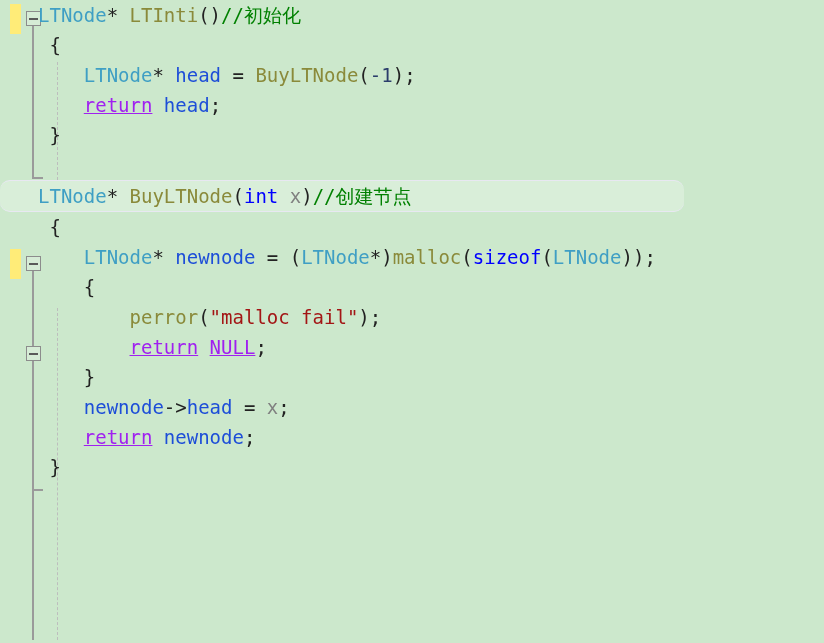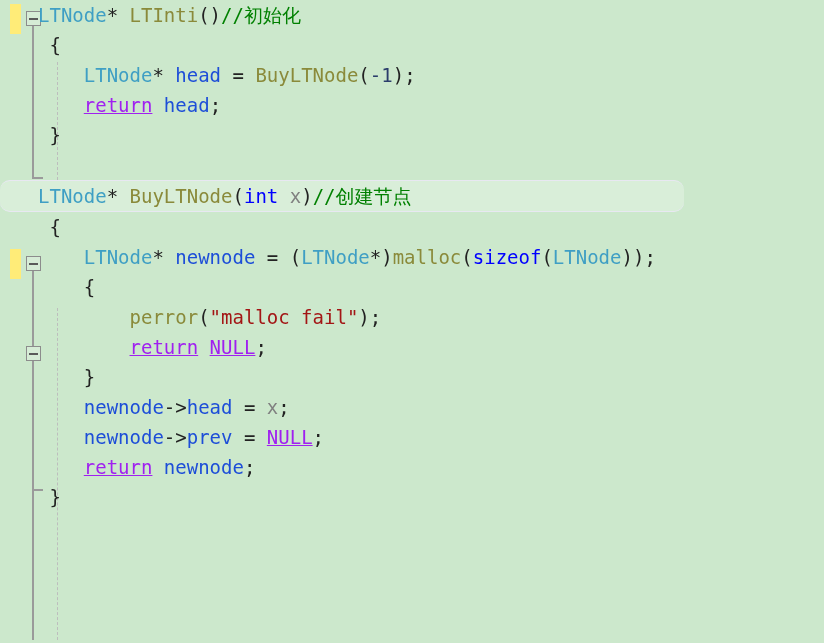--- a/index.html
+++ b/index.html
@@ -133,18 +133,17 @@
       <div class="line"><span class="t-punct"> }</span></div>
       <div class="line"></div>
       <div class="line current"><span class="t-type">LTNode</span><span class="t-punct">* </span><span class="t-fn">BuyLTNode</span><span class="t-punct">(</span><span class="t-kw">int</span><span class="t-punct"> </span><span class="t-param">x</span><span class="t-punct">)</span><span class="t-comment">//创建节点</span></div>
       <div class="line"><span class="t-punct"> {</span></div>
       <div class="line"><span class="t-punct">    </span><span class="t-type">LTNode</span><span class="t-punct">* </span><span class="t-var">newnode</span><span class="t-punct"> = (</span><span class="t-type">LTNode</span><span class="t-punct">*)</span><span class="t-fn">malloc</span><span class="t-punct">(</span><span class="t-kw">sizeof</span><span class="t-punct">(</span><span class="t-type">LTNode</span><span class="t-punct">));</span></div>
       <div class="line"><span class="t-punct">    {</span></div>
       <div class="line"><span class="t-punct">        </span><span class="t-fn">perror</span><span class="t-punct">(</span><span class="t-str">"malloc fail"</span><span class="t-punct">);</span></div>
       <div class="line"><span class="t-punct">        </span><span class="t-ctrl">return</span><span class="t-punct"> </span><span class="t-ctrl">NULL</span><span class="t-punct">;</span></div>
       <div class="line"><span class="t-punct">    }</span></div>
       <div class="line"><span class="t-punct">    </span><span class="t-var">newnode</span><span class="t-punct">-&gt;</span><span class="t-var">head</span><span class="t-punct"> = </span><span class="t-param">x</span><span class="t-punct">;</span></div>
-      <div class="line"><span class="t-punct">    </span><span class="t-var">newnode</span><span class="t-punct">-&gt;</span><span class="t-var">prev</span><span class="t-punct"> = </span><span class="t-ctrl">NULL</span><span class="t-punct">;</span></div>
       <div class="line"><span class="t-punct">    </span><span class="t-ctrl">return</span><span class="t-punct"> </span><span class="t-var">newnode</span><span class="t-punct">;</span></div>
       <div class="line"><span class="t-punct"> }</span></div>
     </div>
 
 </div>
 
 </body></html>

